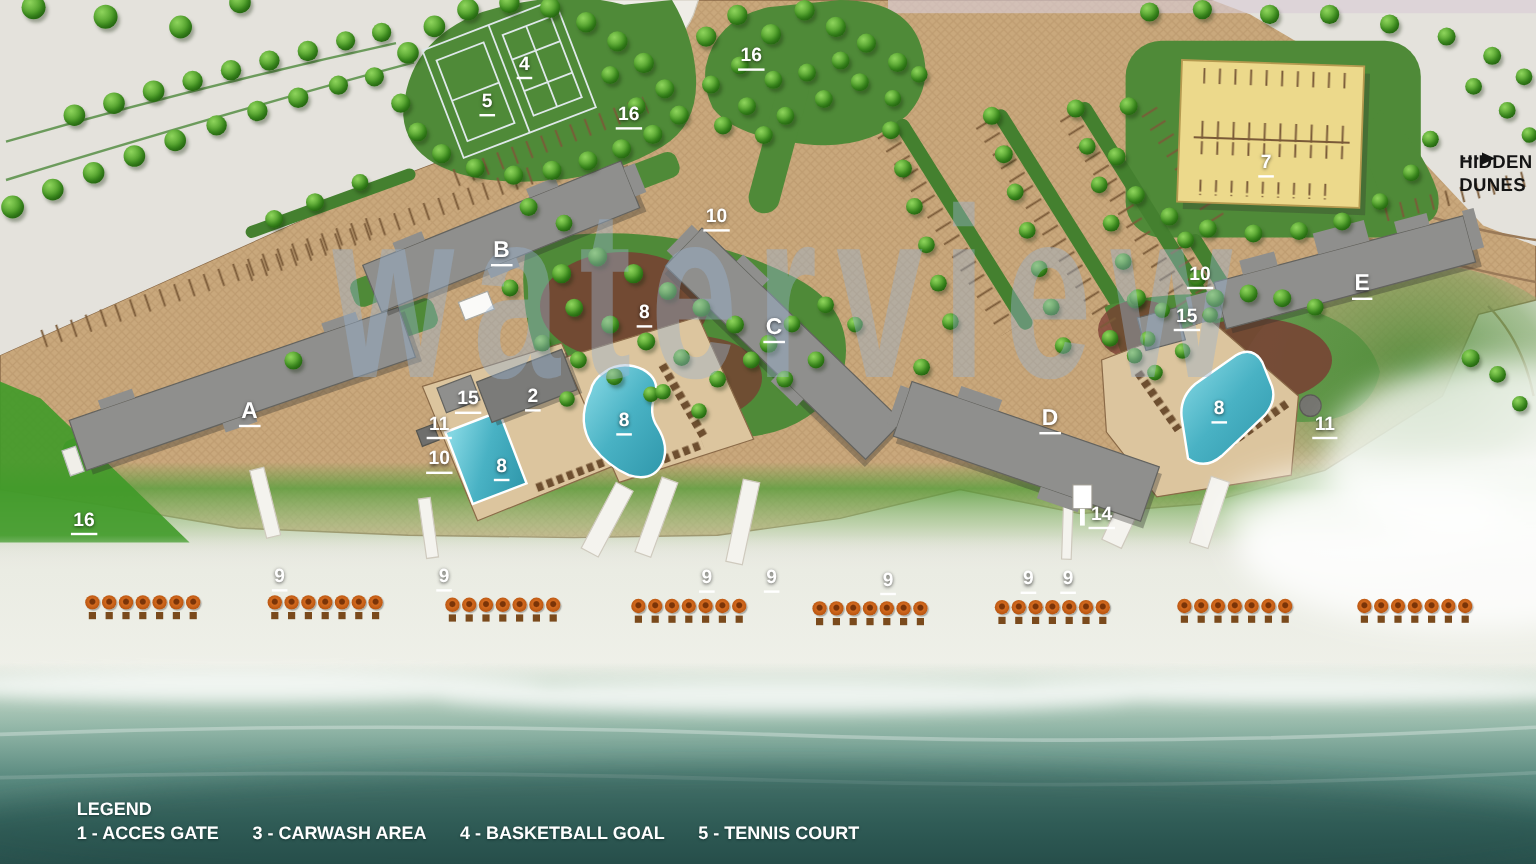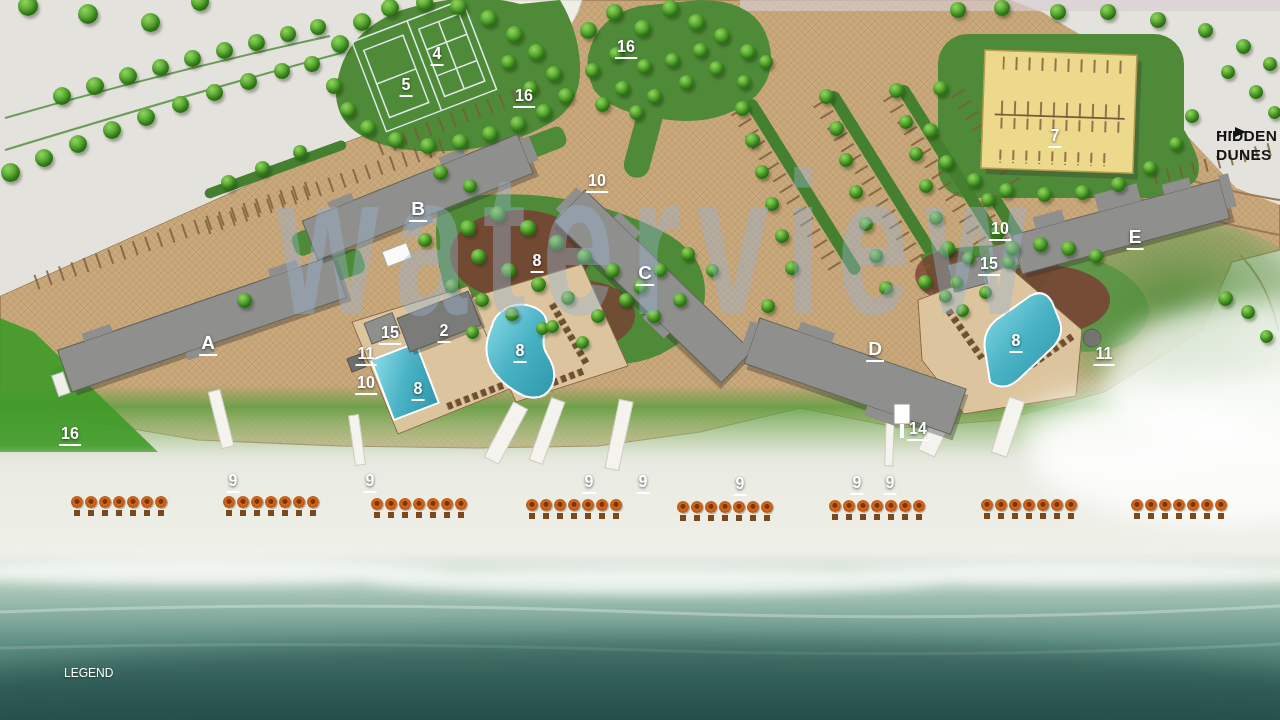--- a/index.html
+++ b/index.html
@@ -32,22 +32,22 @@
     line-height:1.25;letter-spacing:.3px;}
   .corner-label .arrow{margin-top:8px;}
 
   
   .watermark{position:absolute;left:170px;top:150px;width:980px;height:200px;
     text-align:center;font-weight:bold;font-size:130px;line-height:200px;
     letter-spacing:16px;color:rgba(152,178,208,.42);
     transform:scale(1,1.55);transform-origin:50% 55%;pointer-events:none;}
 
   
-  .legend{position:absolute;left:64px;top:666px;color:#fff;font-weight:normal;
-    font-size:12px;text-shadow:0 1px 2px rgba(0,25,25,.55);}
+  .legend{position:absolute;left:64px;top:666px;color:#fff;font-weight:bold;
+    font-size:15px;text-shadow:0 1px 2px rgba(0,25,25,.55);}
   .legend-title{margin-bottom:3px;}
   .legend-line{display:flex;gap:28px;margin-top:3px;white-space:nowrap;}
   .legend-line.tight{gap:22px;}
 </style>
 </head>
 <body>
 
 <div class="stage">
 
 <svg width="1280" height="720" viewBox="0 0 1280 720">
@@ -621,16 +621,22 @@
   <div class="arrow">
     <svg width="30" height="12">
           <polygon points="30,6 19,1 19,11" fill="#141414"></polygon>
           <line x1="2" y1="6" x2="19" y2="6" stroke="#141414" stroke-width="2" stroke-dasharray="3,2.5"></line>
         </svg>
   </div>
 </div>
 
 <div class="legend">
   <div class="legend-title">LEGEND</div>
+  <div class="legend-line">
+        <span class="legend-item">1 - ACCES GATE</span>
+        <span class="legend-item">3 - CARWASH AREA</span>
+        <span class="legend-item">4 - BASKETBALL GOAL</span>
+        <span class="legend-item">5 - TENNIS COURT</span>
+      </div>
 
 </div>
 
 </div>
 
 </body></html>

